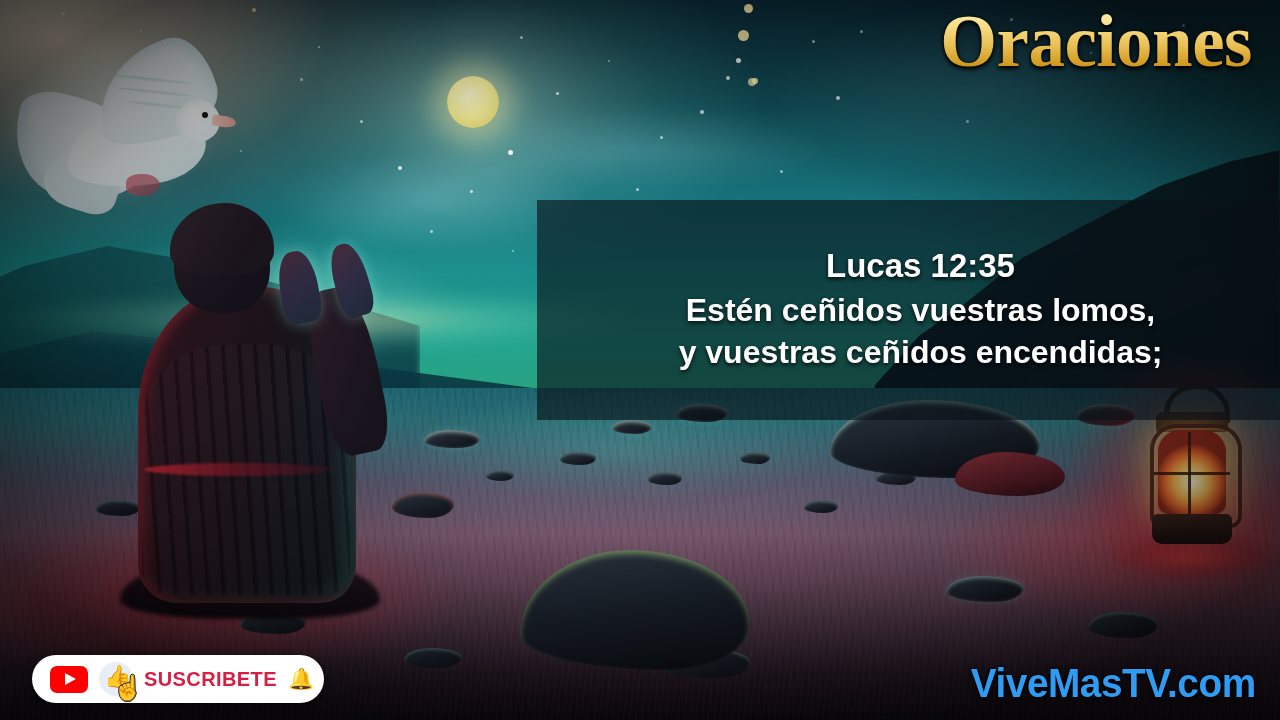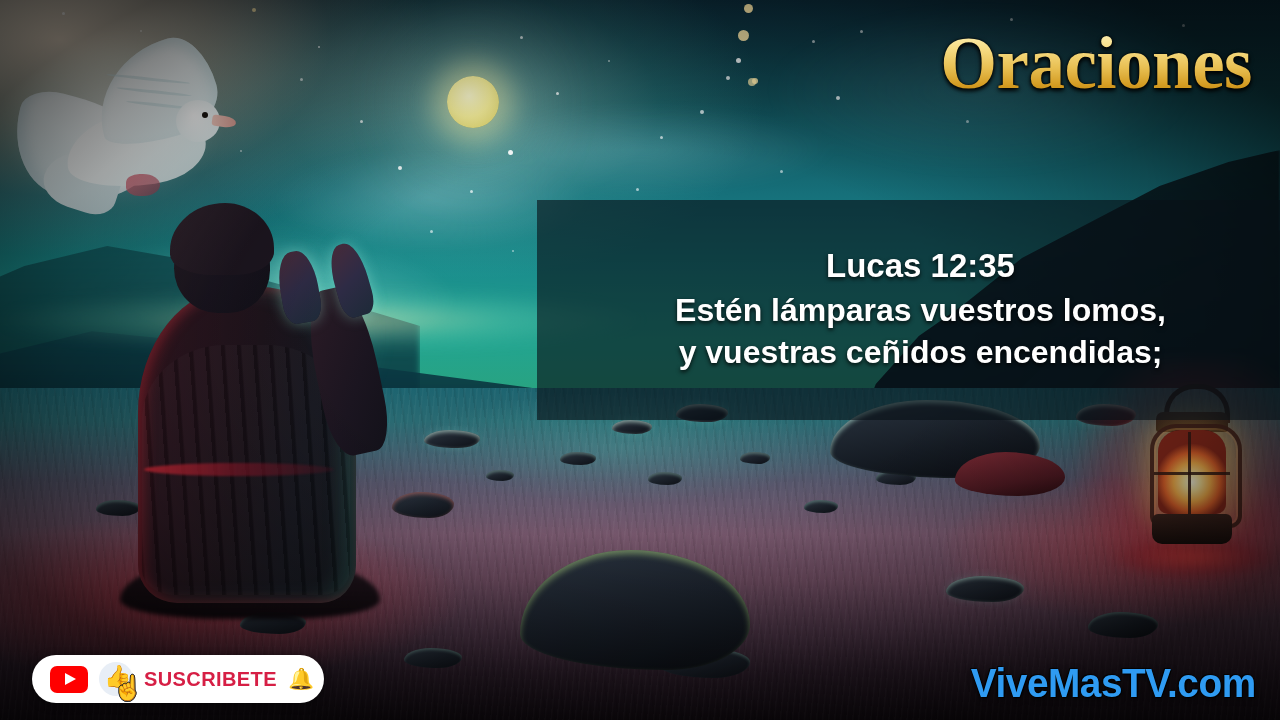--- a/index.html
+++ b/index.html
@@ -372,21 +372,21 @@
     color: #ffffff;
     font-size: 40px;
     font-weight: bold;
     letter-spacing: 0.5px;
     text-shadow: 0 2px 4px rgba(0,0,0,0.75);
     line-height: 1;
   }
 
   .brand-block {
     position: absolute;
-    right: 28px; top: 30px;
+    right: 28px; top: 8px;
   }
   .brand-main {
     font-family: "Liberation Serif", serif;
     font-weight: bold;
     font-size: 73px;
     line-height: 0.94;
     background: linear-gradient(180deg, #fdf3bc 0%, #f7dd86 26%, #edc košer 0%, #e8bf52 55%, #d39b21 78%, #b9820f 100%);
     background: linear-gradient(180deg, #fdf3bc 0%, #f7dd86 26%, #e8bf52 55%, #d39b21 80%, #b9820f 100%);
     -webkit-background-clip: text;
     background-clip: text;
@@ -636,21 +636,21 @@
 
   <div class="layer vignette"></div>
 
 
   <div class="brand-block">
     <div class="brand-main">Oraciones</div>
   </div>
 
   <div class="verse-panel">
     <div class="verse-ref">Lucas 12:35</div>
-    <div class="verse-line">Estén lámparas vuestros lomos,</div>
+    <div class="verse-line">Estén ceñidos vuestras lomos,</div>
     <div class="verse-line">y vuestras ceñidos encendidas;</div>
   </div>
 
   <div class="subscribe-pill">
     <div class="yt-icon">
       <div class="tri"></div>
     </div>
     <div class="thumb-wrap">
       <div class="thumb-circle"></div>
       <div class="thumb-glyph">👍</div>

